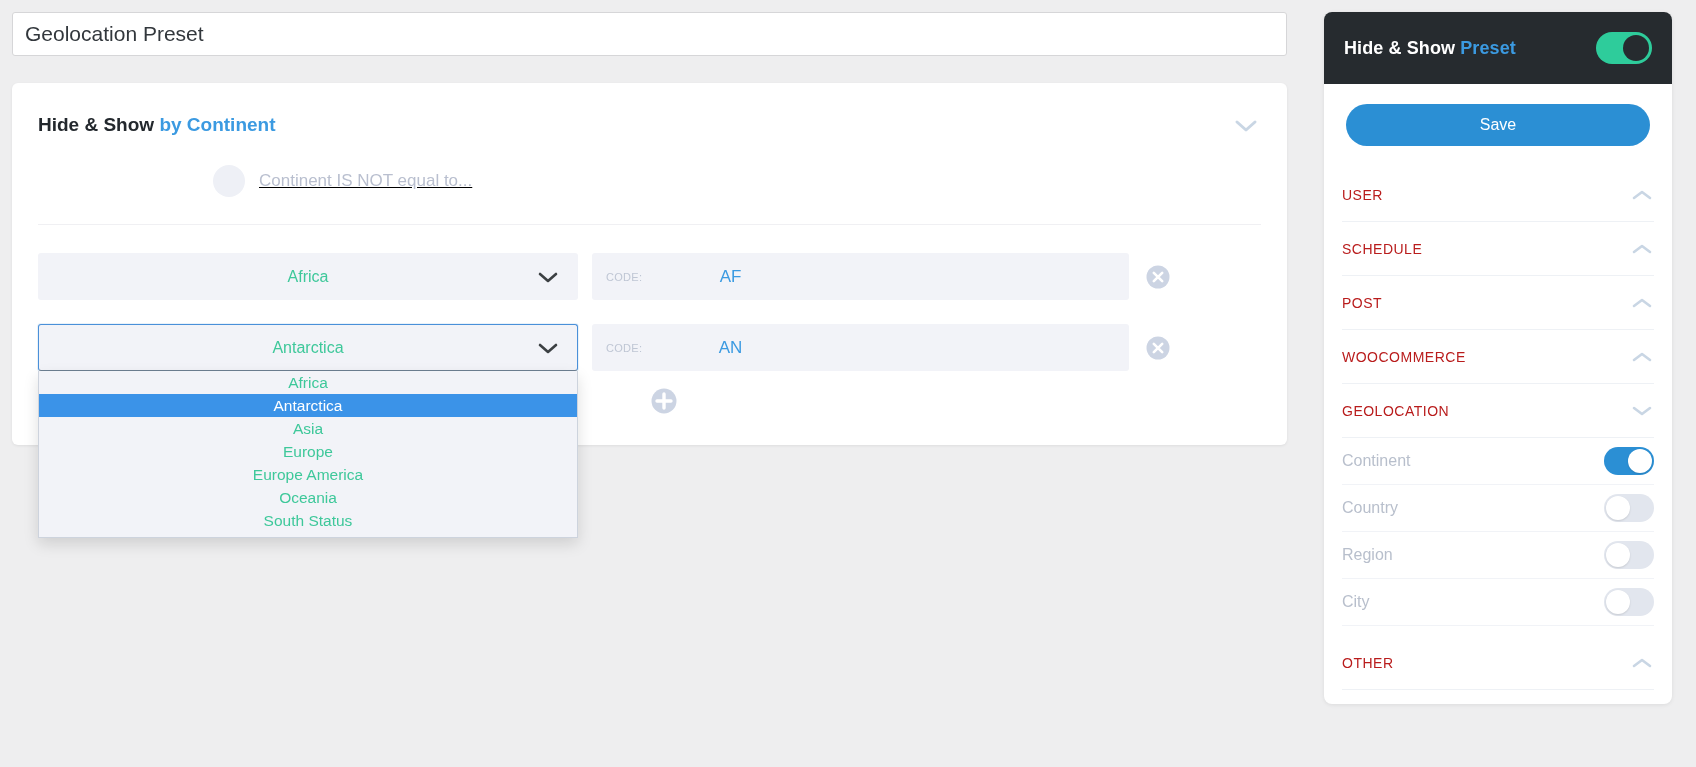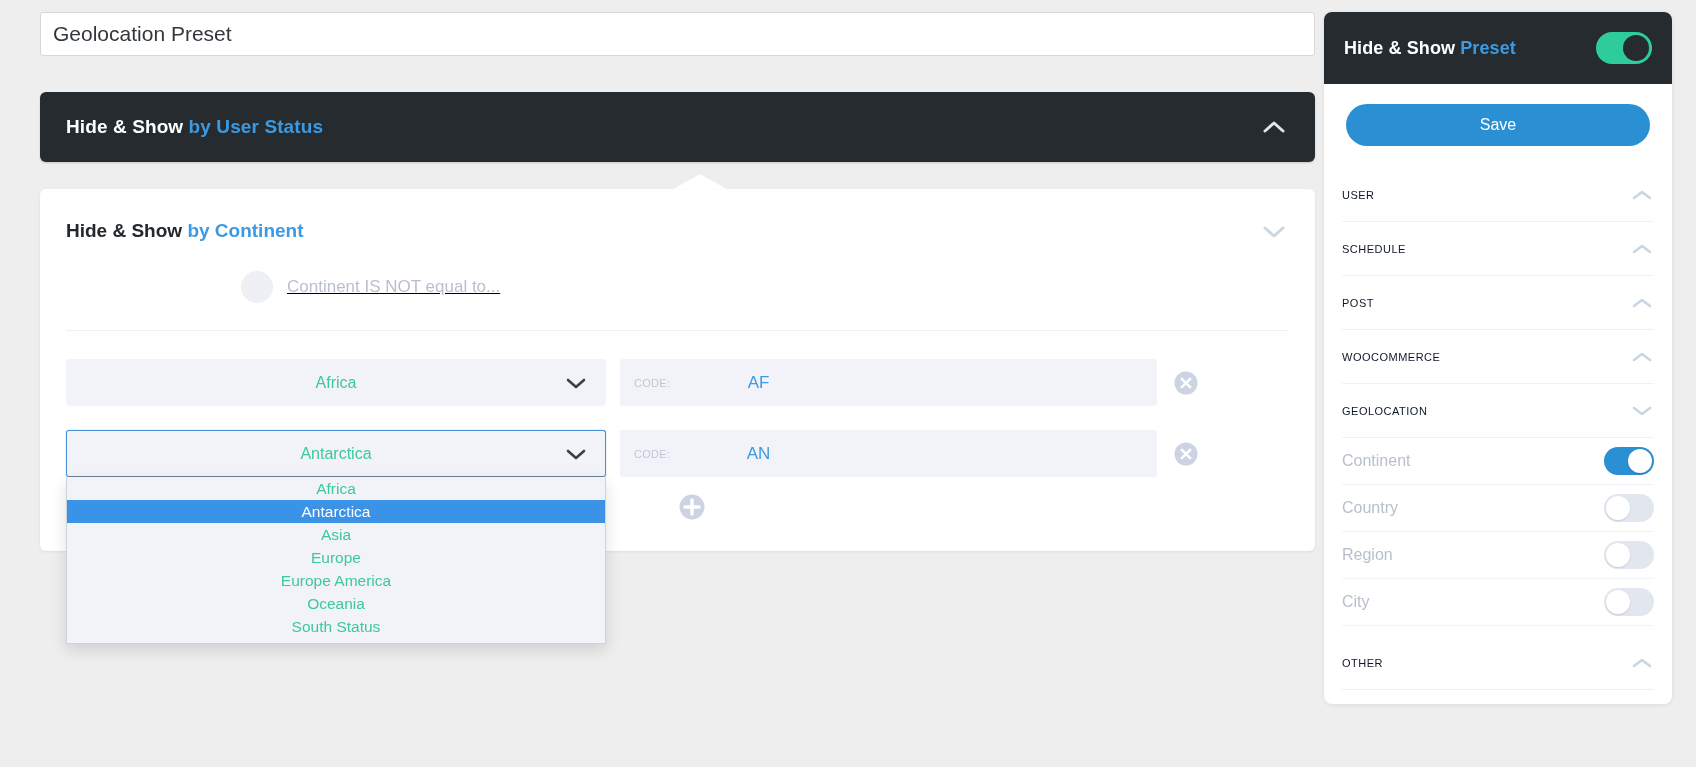--- a/index.html
+++ b/index.html
@@ -15,21 +15,21 @@
   #app {
     position: relative;
     width: 1696px;
     height: 767px;
     background: #eeeeef;
   }
 
   
   #left-col {
     position: absolute;
-    left: 40px;
+    left: 12px;
     top: 12px;
     width: 1275px;
   }
 
   
   #preset-title-input {
     display: block;
     width: 1275px;
     height: 44px;
     border: 1px solid #d6d6d8;
@@ -329,22 +329,22 @@
 
   #section-list { margin-top: 22px; padding: 0 18px; }
   .sidebar-section {
     height: 54px;
     display: flex;
     align-items: center;
     border-bottom: 1px solid #eef1f5;
     cursor: pointer;
   }
   .sidebar-section .sec-label {
-    font-size: 11px;
-    color: #0f172a;
+    font-size: 14px;
+    color: #b91c1c;
     letter-spacing: 0.5px;
   }
   .sidebar-section .sec-chevron {
     margin-left: auto;
     display: flex;
     align-items: center;
   }
 
   .toggle-row {
     height: 47px;
@@ -384,30 +384,20 @@
 </style>
 </head>
 <body>
 
 <div id="app">
 
   <div id="left-col">
 
     <input id="preset-title-input" type="text" value="Geolocation Preset" style="">
 
-    <div id="user-status-header">
-      <div class="hdr-title">
-        <span>Hide &amp; Show </span><span class="accent">by User Status</span>
-      </div>
-      <div id="user-status-chevron">
-        <svg width="26" height="16" viewBox="0 0 26 16">
-          <polyline points="4,12 13,4 22,12" fill="none" stroke="#dfe6ee" stroke-width="3" stroke-linecap="round" stroke-linejoin="round"></polyline>
-        </svg>
-      </div>
-    </div>
 
     <div id="notch"></div>
 
     <div id="continent-panel">
 
       <div class="panel-head">
         <div class="panel-title">
           <span>Hide &amp; Show </span><span class="accent">by Continent</span>
         </div>
         <div id="continent-panel-chevron">

